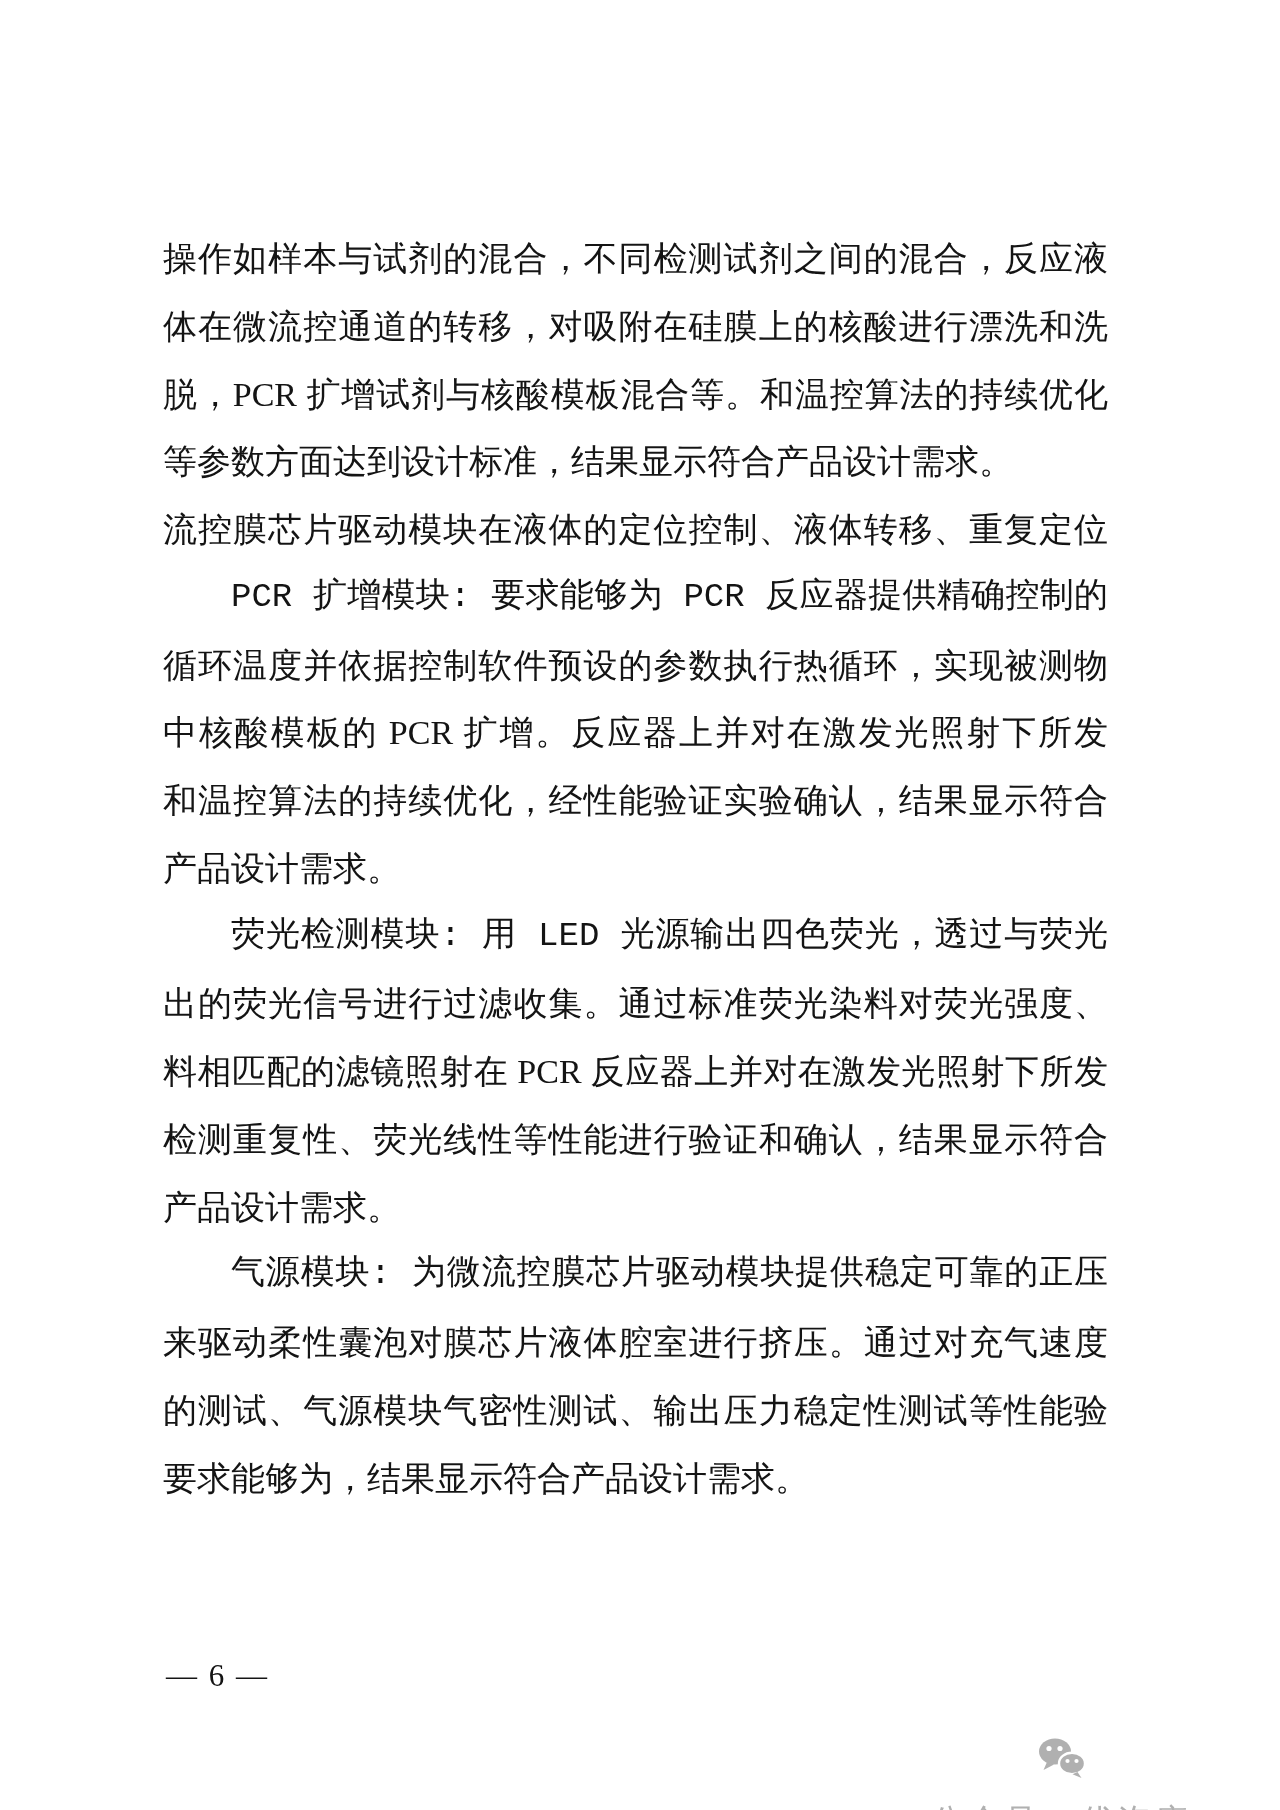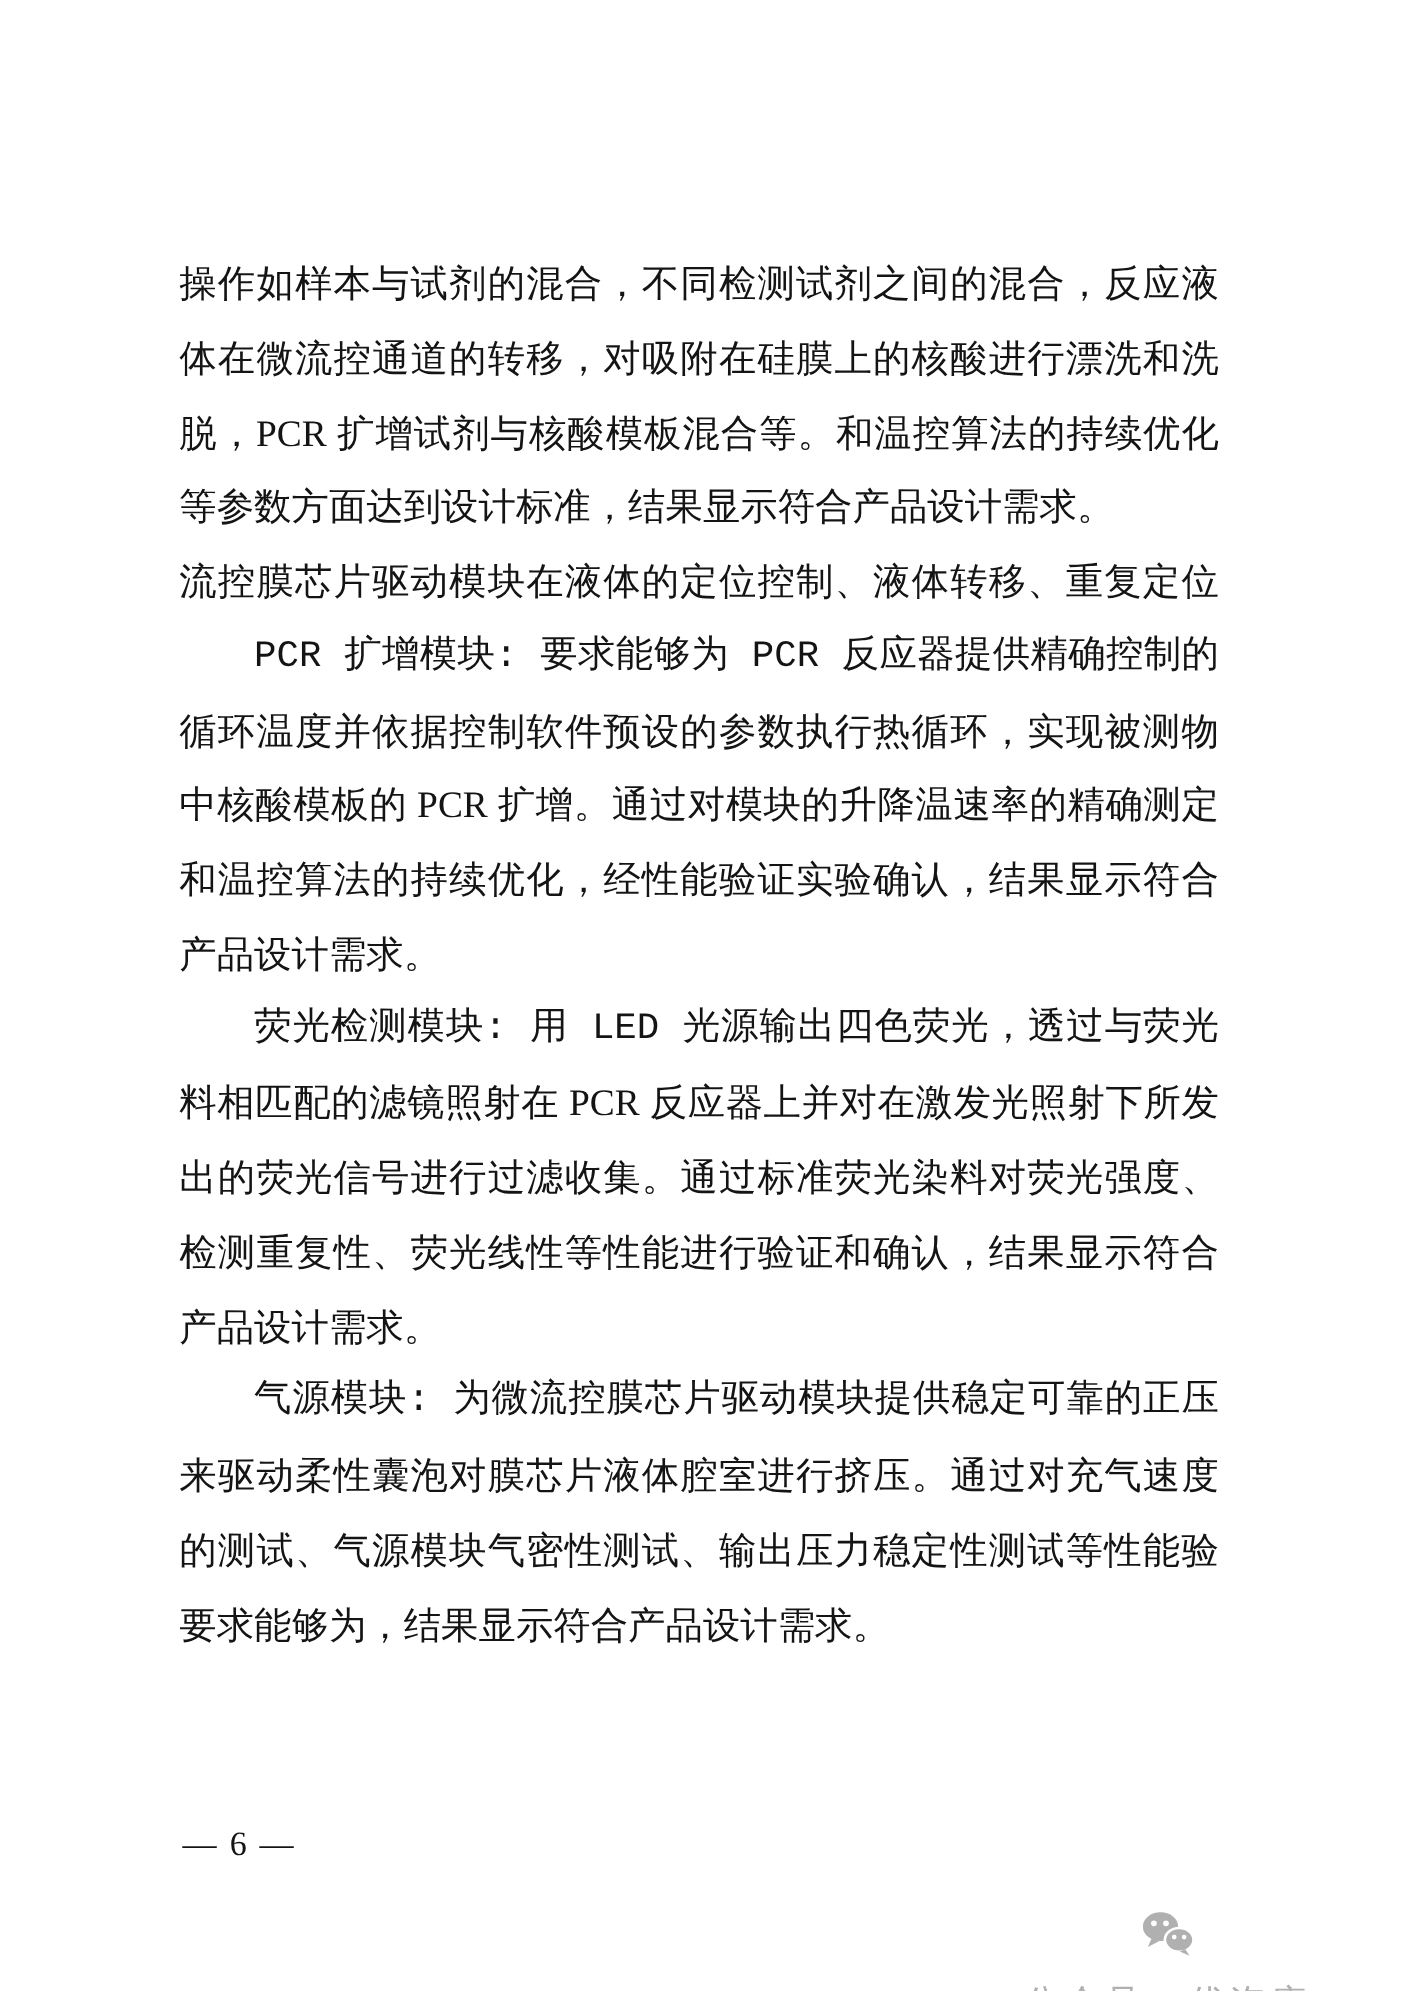--- a/index.html
+++ b/index.html
@@ -74,27 +74,27 @@
   <section class="text-block">
 
     <div class="line">操作如样本与试剂的混合，不同检测试剂之间的混合，反应液</div>
     <div class="line">体在微流控通道的转移，对吸附在硅膜上的核酸进行漂洗和洗</div>
     <div class="line">脱，PCR 扩增试剂与核酸模板混合等。和温控算法的持续优化</div>
     <div class="line end">等参数方面达到设计标准，结果显示符合产品设计需求。</div>
     <div class="line">流控膜芯片驱动模块在液体的定位控制、液体转移、重复定位</div>
 
     <div class="line indent">PCR 扩增模块: 要求能够为 PCR 反应器提供精确控制的热</div>
     <div class="line">循环温度并依据控制软件预设的参数执行热循环，实现被测物</div>
-    <div class="line">中核酸模板的 PCR 扩增。通过对模块的升降温速率的精确测定</div>
+    <div class="line">中核酸模板的 PCR 扩增。反应器上并对在激发光照射下所发</div>
     <div class="line">和温控算法的持续优化，经性能验证实验确认，结果显示符合</div>
     <div class="line end">产品设计需求。</div>
 
     <div class="line indent">荧光检测模块: 用 LED 光源输出四色荧光，透过与荧光染</div>
+    <div class="line">出的荧光信号进行过滤收集。通过标准荧光染料对荧光强度、</div>
     <div class="line">料相匹配的滤镜照射在 PCR 反应器上并对在激发光照射下所发</div>
-    <div class="line">出的荧光信号进行过滤收集。通过标准荧光染料对荧光强度、</div>
     <div class="line">检测重复性、荧光线性等性能进行验证和确认，结果显示符合</div>
     <div class="line end">产品设计需求。</div>
 
     <div class="line indent">气源模块: 为微流控膜芯片驱动模块提供稳定可靠的正压</div>
     <div class="line">来驱动柔性囊泡对膜芯片液体腔室进行挤压。通过对充气速度</div>
     <div class="line">的测试、气源模块气密性测试、输出压力稳定性测试等性能验</div>
     <div class="line end">要求能够为，结果显示符合产品设计需求。</div>
 
   </section>
 

